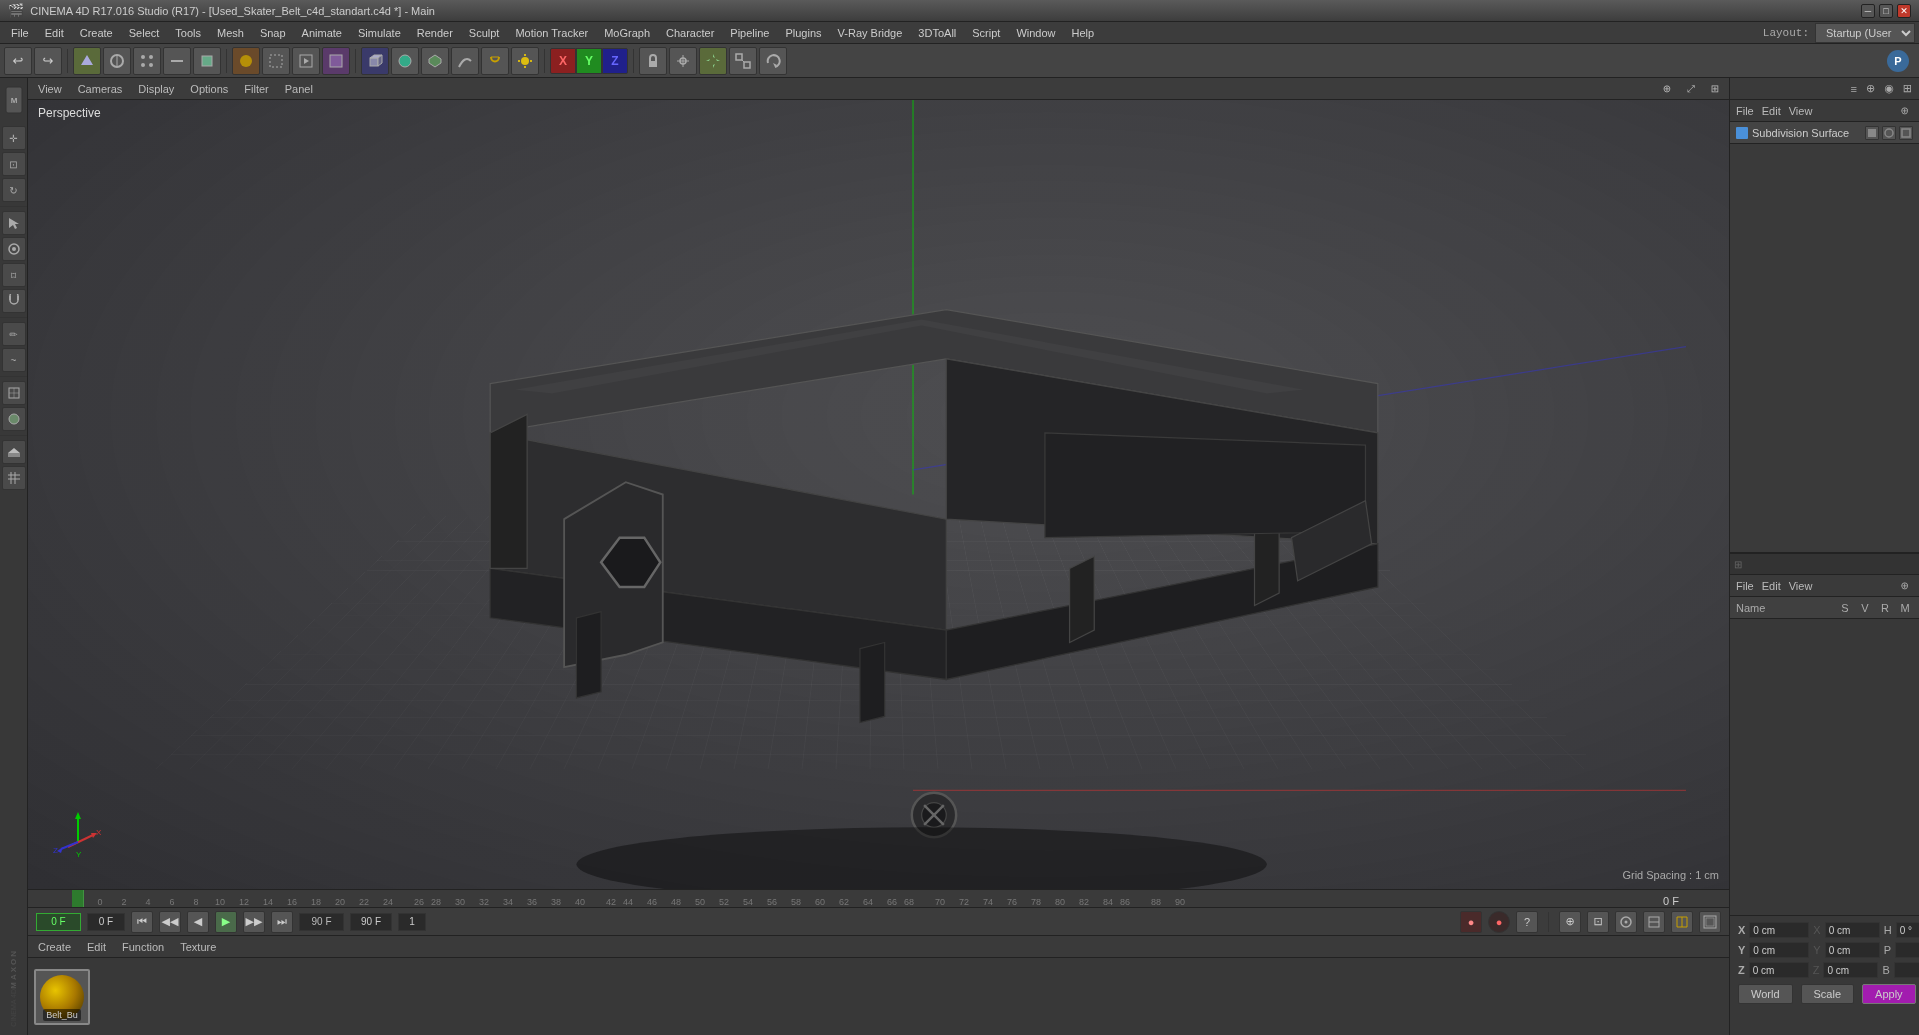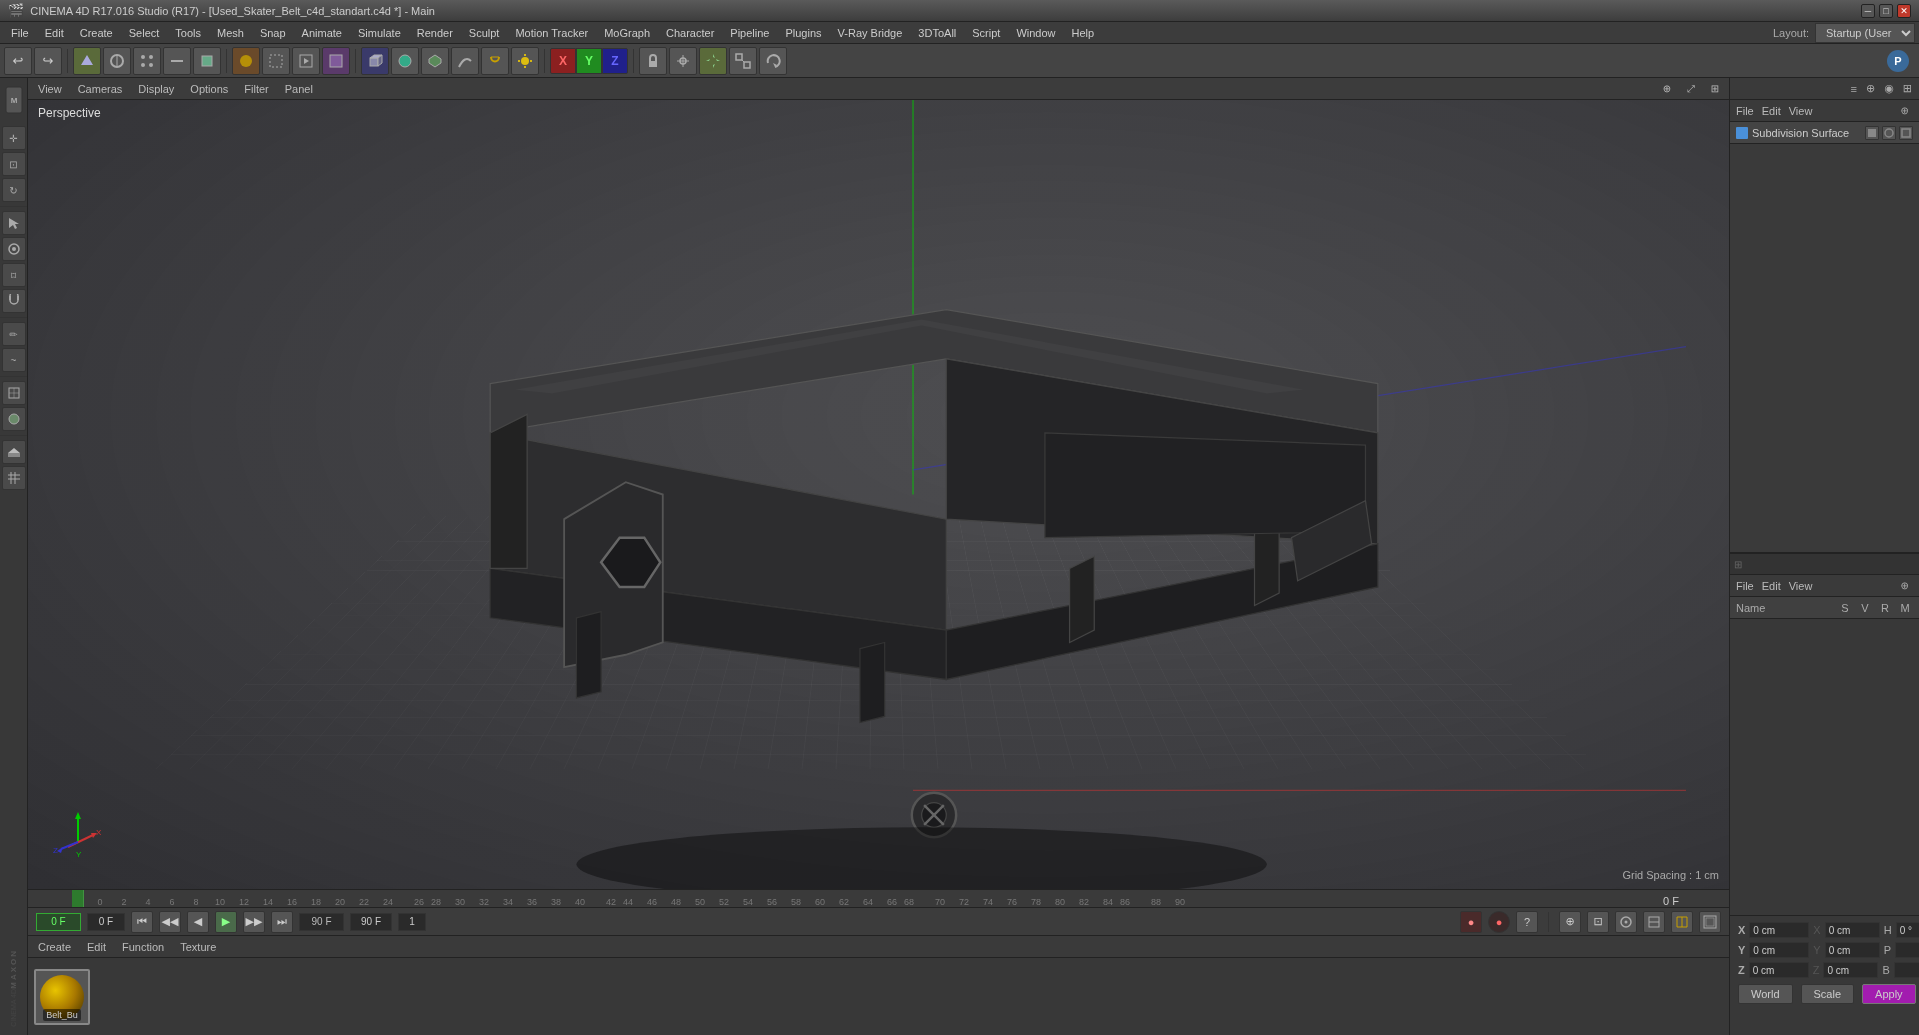--- a/index.html
+++ b/index.html
@@ -241,21 +241,21 @@
   <span class="menu-item">MoGraph</span>
   <span class="menu-item">Character</span>
   <span class="menu-item">Pipeline</span>
   <span class="menu-item">Plugins</span>
   <span class="menu-item">V-Ray Bridge</span>
   <span class="menu-item">3DToAll</span>
   <span class="menu-item">Script</span>
   <span class="menu-item">Window</span>
   <span class="menu-item">Help</span>
   <div style="flex:1;"></div>
-  <span style="font-size:11px; color:#aaa; margin-right:4px;">Layout:</span>
+  <span style="font-size:11px; color:#aaa; margin-right:4px;font-family:Liberation Mono, monospace;">Layout:</span>
   <select class="layout-dropdown">
     <option>Startup (User</option>
   </select>
 </div>
 
 <div id="toolbar">
 
   <div class="toolbar-btn" title="Undo">↩</div>
   <div class="toolbar-btn" title="Redo">↪</div>
   <div class="toolbar-sep"></div>

